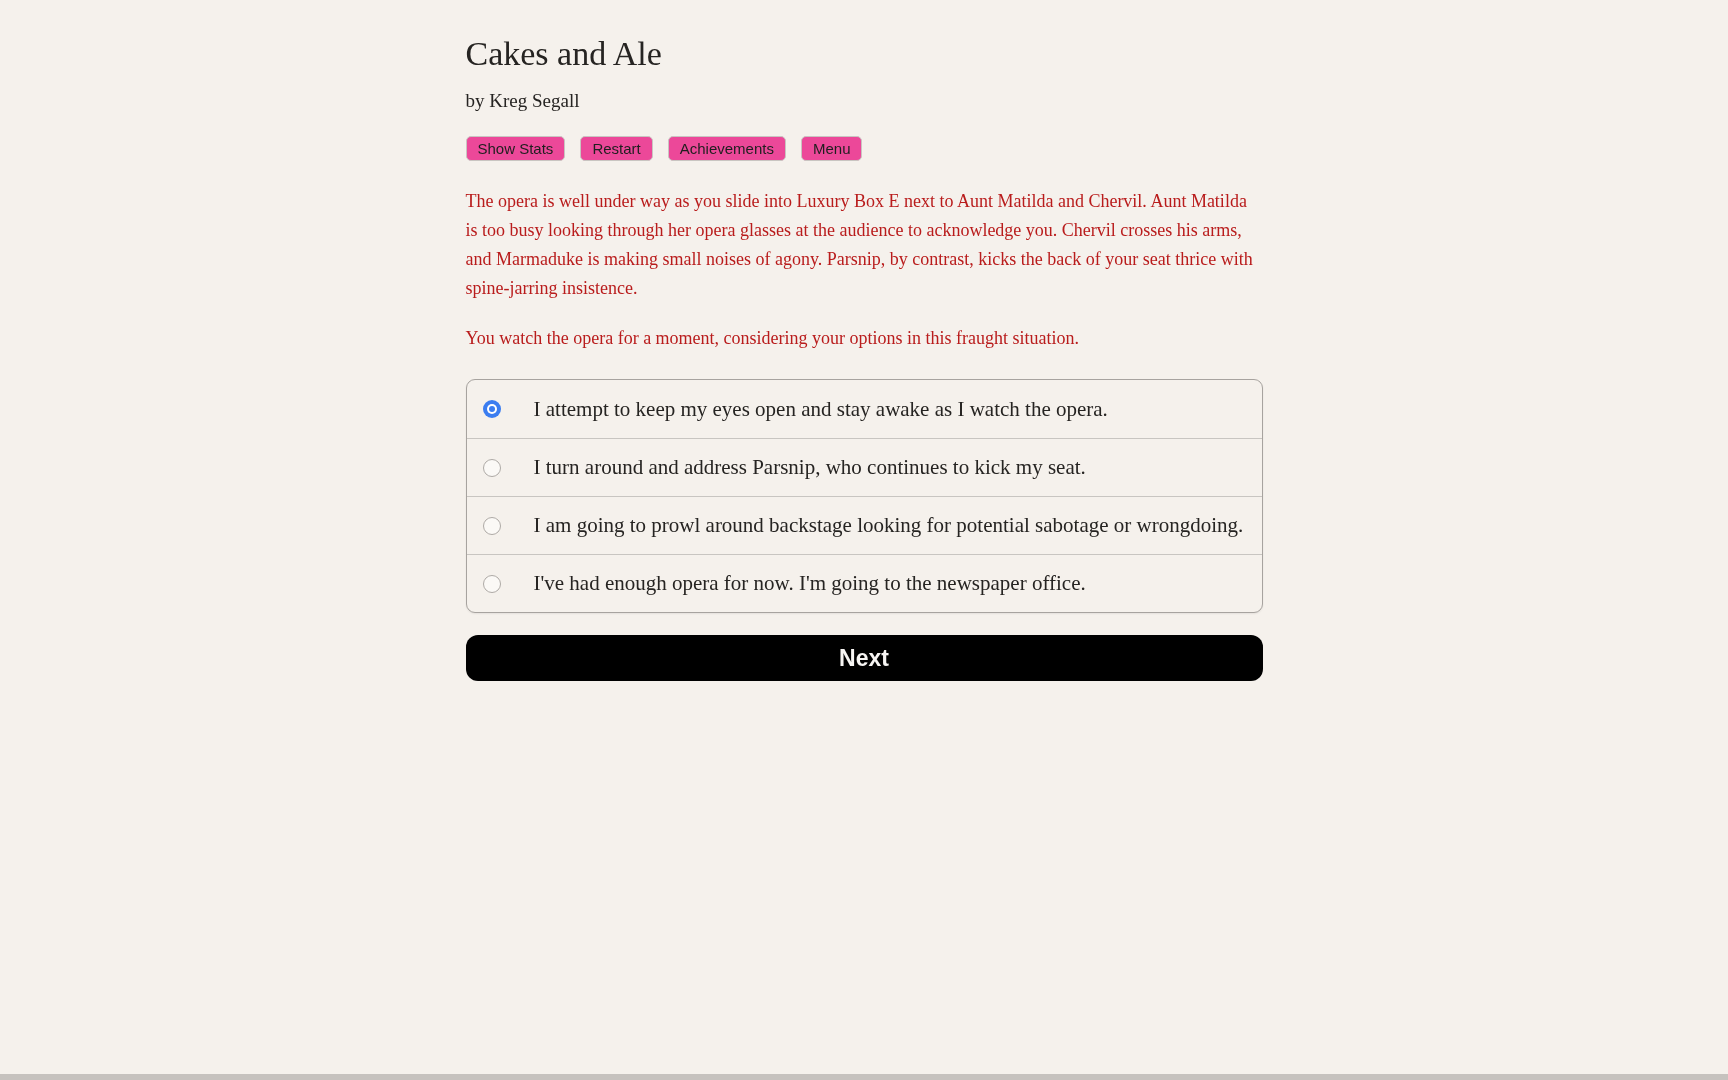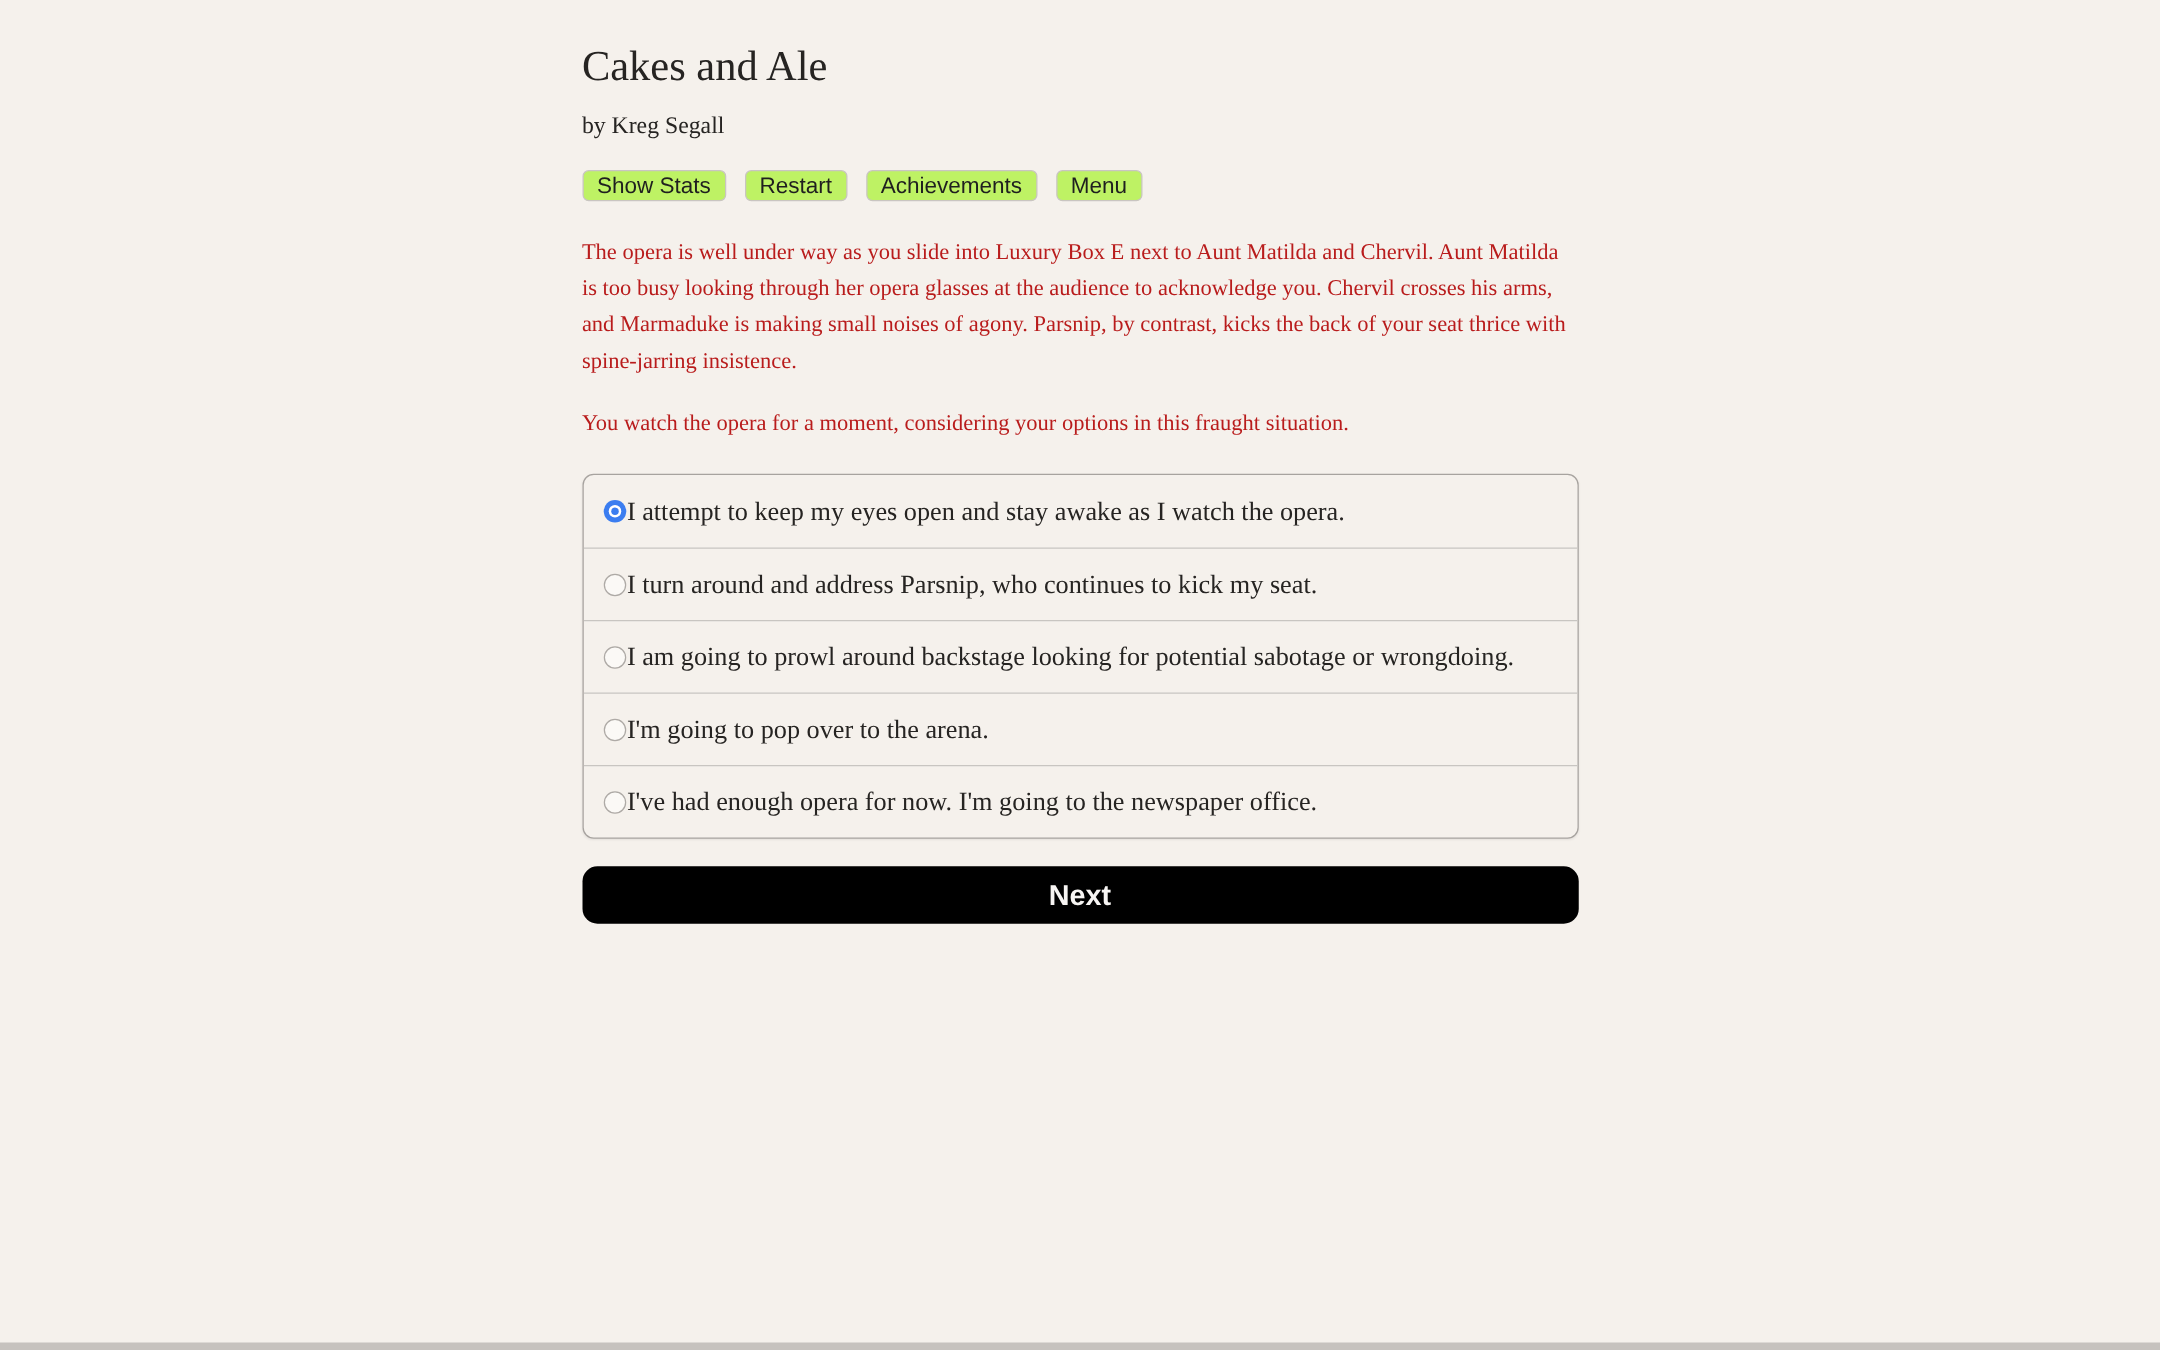--- a/index.html
+++ b/index.html
@@ -29,24 +29,24 @@
     color: #262422;
   }
   .toolbar {
     margin-top: 24px;
     display: flex;
     gap: 15px;
     font-family: "Liberation Sans", sans-serif;
   }
   .toolbar button {
     font-family: "Liberation Sans", sans-serif;
-    font-size: 18px;
+    font-size: 15px;
     font-weight: 500;
     color: #1f1f1f;
-    background: #bef264;
+    background: #ec4899;
     border: 1px solid #c9c5c1;
     border-radius: 5px;
     padding: 3px 11px;
     line-height: 17px;
     cursor: pointer;
   }
   .story { margin-top: 26px; }
   .story p {
     font-size: 18px;
     line-height: 29px;
@@ -57,21 +57,21 @@
     margin-top: 26px;
     border: 1px solid #a7a39f;
     border-radius: 9px;
     overflow: hidden;
     background: #f5f1ec;
     box-shadow: 0 1px 2px rgba(0,0,0,0.07);
   }
   .choice-row {
     display: flex;
     align-items: center;
-    gap: 1px;
+    gap: 33px;
     min-height: 58px;
     padding: 10px 16px;
     cursor: pointer;
   }
   .choice-row + .choice-row { border-top: 1px solid #c8c5c1; align-items: center; }
   .choice-label {
     font-size: 21px;
     line-height: 27px;
     color: #262422;
   }
@@ -159,24 +159,20 @@
     <div class="choice-row">
       <span class="radio"></span>
       <span class="choice-label">I turn around and address Parsnip, who continues to kick my seat.</span>
     </div>
 
     <div class="choice-row">
       <span class="radio"></span>
       <span class="choice-label">I am going to prowl around backstage looking for potential sabotage or wrongdoing.</span>
     </div>
 
-    <div class="choice-row">
-      <span class="radio"></span>
-      <span class="choice-label">I'm going to pop over to the arena.</span>
-    </div>
 
     <div class="choice-row">
       <span class="radio"></span>
       <span class="choice-label">I've had enough opera for now. I'm going to the newspaper office.</span>
     </div>
 
   </div>
 
   <button class="next-button">Next</button>
 

